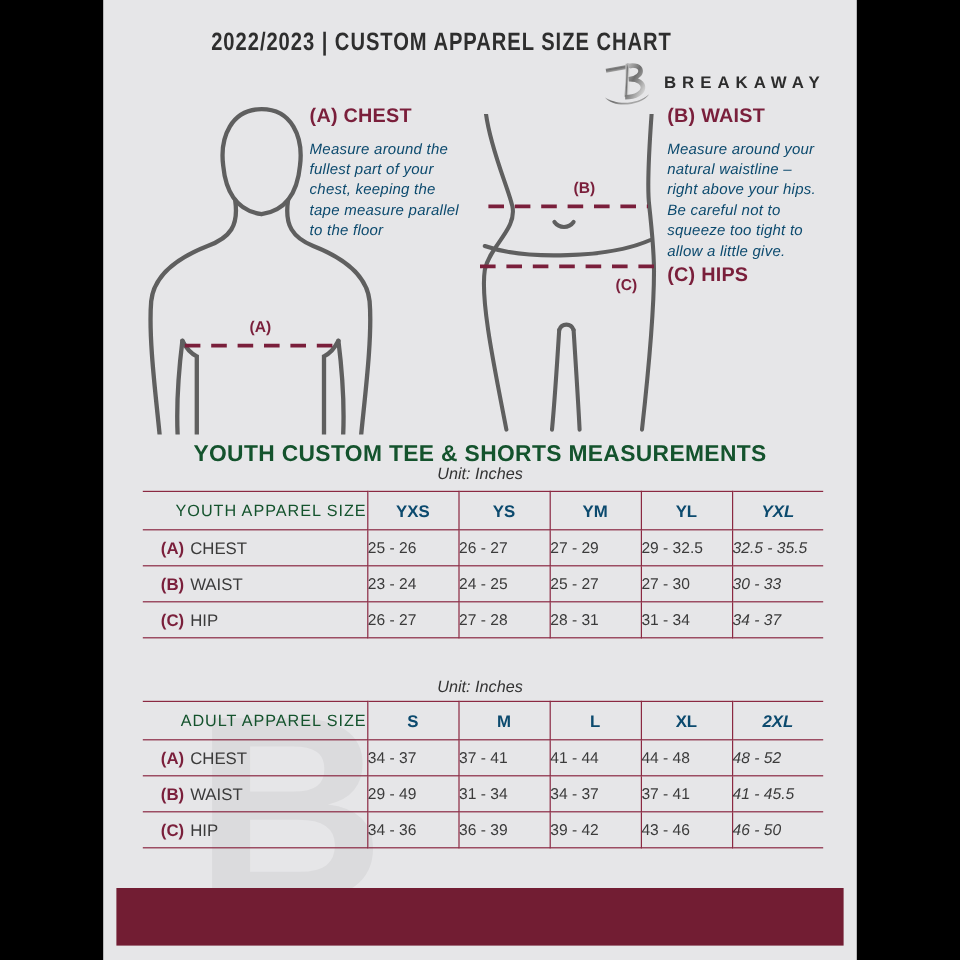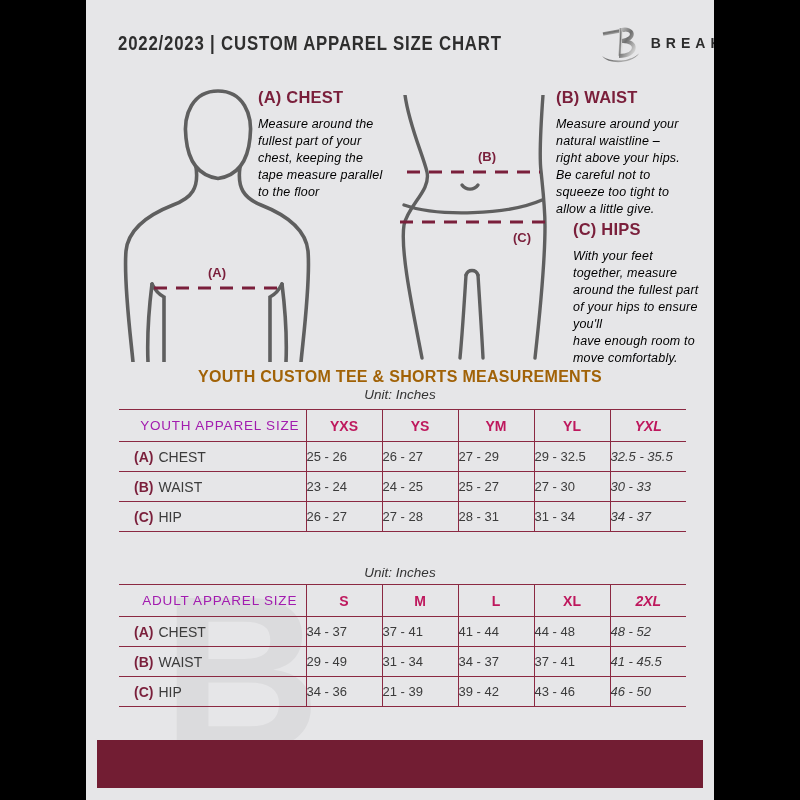--- a/index.html
+++ b/index.html
@@ -7,65 +7,65 @@
     width:800px;height:800px;background:#000;position:relative;overflow:hidden;
     font-family:"Liberation Sans",sans-serif;
   }
   .page{
     position:absolute;left:86px;top:0;width:628px;height:800px;
     background:#E6E6E8;overflow:hidden;
   }
   
   .hdr{
     position:absolute;left:0;top:24px;width:100%;height:38px;
-    display:flex;align-items:center;
+    display:flex;align-items:center;flex-direction:column;
   }
   .hdr-title{
     margin-left:32px;font-size:21px;font-weight:bold;color:#2E2E2E;
     letter-spacing:1px;white-space:nowrap;
     transform:scaleX(0.80);transform-origin:left center;
   }
   .hdr-right{margin-left:auto;margin-right:26px;display:flex;align-items:center;gap:9px;}
   .brand{
     font-size:14px;font-weight:bold;color:#2D2D2D;letter-spacing:5px;white-space:nowrap;
   }
   
   .instr{position:absolute;z-index:1;}
   .instr h2{
     margin:0 0 9px 0;font-size:16.5px;font-weight:bold;color:#7A1F3B;letter-spacing:.2px;
   }
   .instr p{
-    margin:0;font-size:12.5px;font-style:italic;color:#000000;
+    margin:0;font-size:12.5px;font-style:italic;color:#0c4a6e;
     line-height:17px;white-space:pre-line;letter-spacing:.2px;
   }
   
   .sec-title{
     position:absolute;left:0;width:100%;text-align:center;z-index:1;
-    font-size:16px;font-weight:bold;color:#a16207;letter-spacing:.3px;
+    font-size:19px;font-weight:bold;color:#14532d;letter-spacing:.3px;
   }
   .sec-unit{
     position:absolute;left:0;width:100%;text-align:center;z-index:1;
     font-size:13.5px;font-style:italic;color:#333;
   }
   
   table.size-table{
     position:absolute;z-index:1;width:567px;table-layout:fixed;
     border-collapse:collapse;background:transparent;
   }
   col.c-label{width:187px;}
   col.c-size{width:76px;}
   .size-table th,.size-table td{
     border:1.5px solid #8B2942;padding:0;
   }
   .size-table th:first-child,.size-table td:first-child{border-left:none;}
   .size-table th:last-child,.size-table td:last-child{border-right:none;font-style:italic;}
-  .size-table th{height:31px;font-size:14px;font-weight:bold;color:#be185d;text-align:center;}
+  .size-table th{height:31px;font-size:14px;font-weight:bold;color:#0c4a6e;text-align:center;}
   .size-table th.label-h{
-    font-weight:normal;font-size:13.5px;letter-spacing:.8px;color:#a21caf;
-    text-align:center;padding-left:15px;
+    font-weight:normal;font-size:13.5px;letter-spacing:.8px;color:#14532d;
+    text-align:right;padding-left:15px;
   }
   .size-table td{height:29px;font-size:13px;color:#3B3B3B;text-align:left;}
   .size-table td.label-c{text-align:left;padding-left:15px;font-size:14px;}
   .pfx{color:#7A1F3B;font-weight:bold;margin-right:5px;}
   
   .watermark{
     position:absolute;left:76px;top:564px;z-index:0;
     font-size:220px;line-height:220px;font-weight:bold;color:#DBDBDD;
     user-select:none;
   }
@@ -145,29 +145,22 @@
   <div class="instr" style="left:470px;top:88px;width:152px">
     <h2>(B) WAIST</h2>
     <p>Measure around your
 natural waistline –
 right above your hips.
 Be careful not to
 squeeze too tight to
 allow a little give.</p>
   </div>
 
-  <div class="instr" style="left:487px;top:220px;width:160px">
+  <div class="instr" style="left:470px;top:220px;width:160px">
     <h2>(C) HIPS</h2>
-    <p>With your feet
-together, measure
-around the fullest part
-of your hips to ensure
-you'll
-have enough room to
-move comfortably.</p>
   </div>
 
   <div class="watermark">B</div>
 
   <div class="sec-title" style="top:368px">YOUTH CUSTOM TEE &amp; SHORTS MEASUREMENTS</div>
   <div class="sec-unit" style="top:387px">Unit: Inches</div>
 
   <table class="size-table" style="left:33px;top:409px">
     <colgroup>
         <col class="c-label">
@@ -249,21 +242,21 @@
         <td class="label-c"><span class="pfx">(B)</span><span>WAIST</span></td>
         <td>29 - 49</td>
         <td>31 - 34</td>
         <td>34 - 37</td>
         <td>37 - 41</td>
         <td>41 - 45.5</td>
       </tr>
       <tr>
         <td class="label-c"><span class="pfx">(C)</span><span>HIP</span></td>
         <td>34 - 36</td>
-        <td>21 - 39</td>
+        <td>36 - 39</td>
         <td>39 - 42</td>
         <td>43 - 46</td>
         <td>46 - 50</td>
       </tr>
     </tbody>
   </table>
 
   <div class="footer-bar"></div>
 
 </div>

